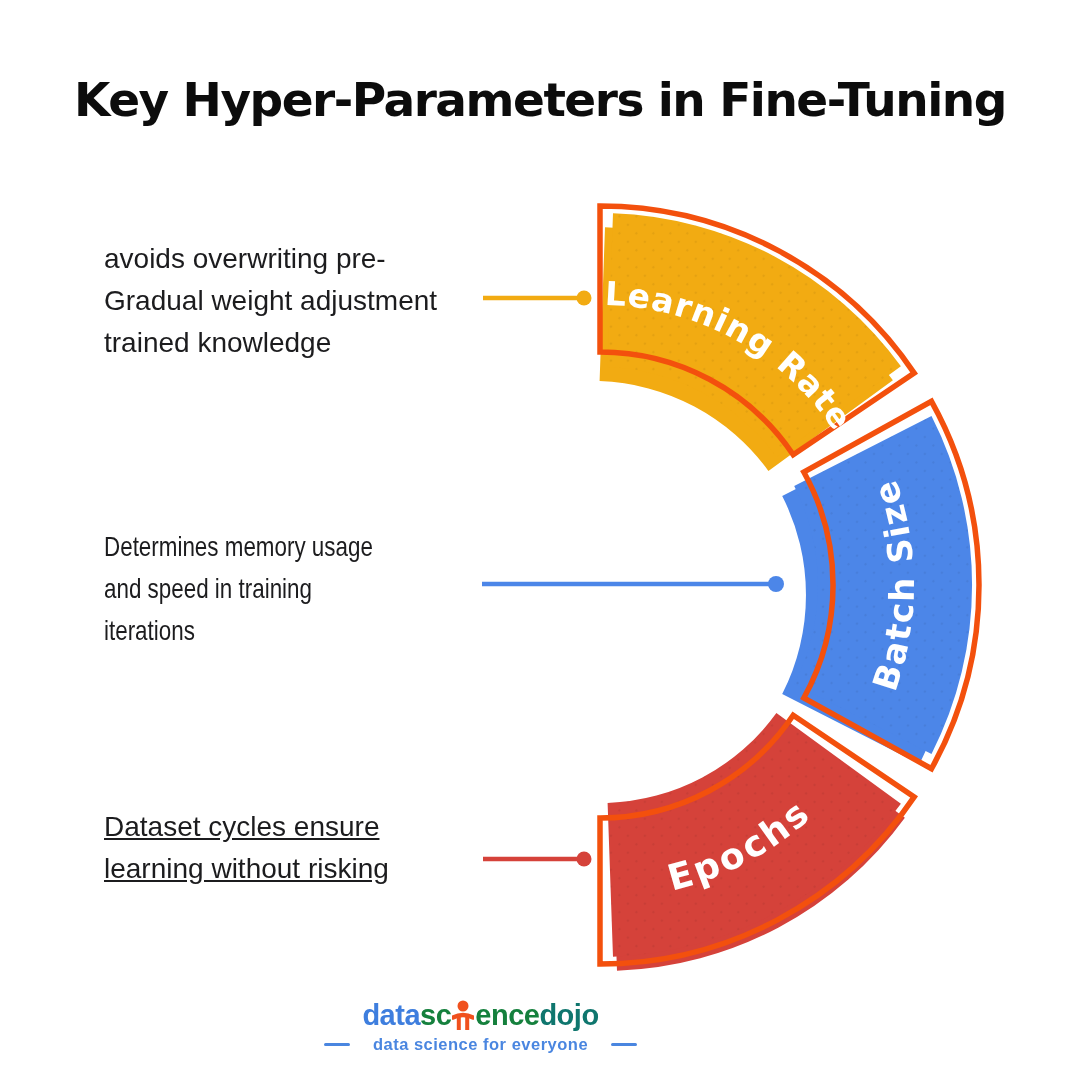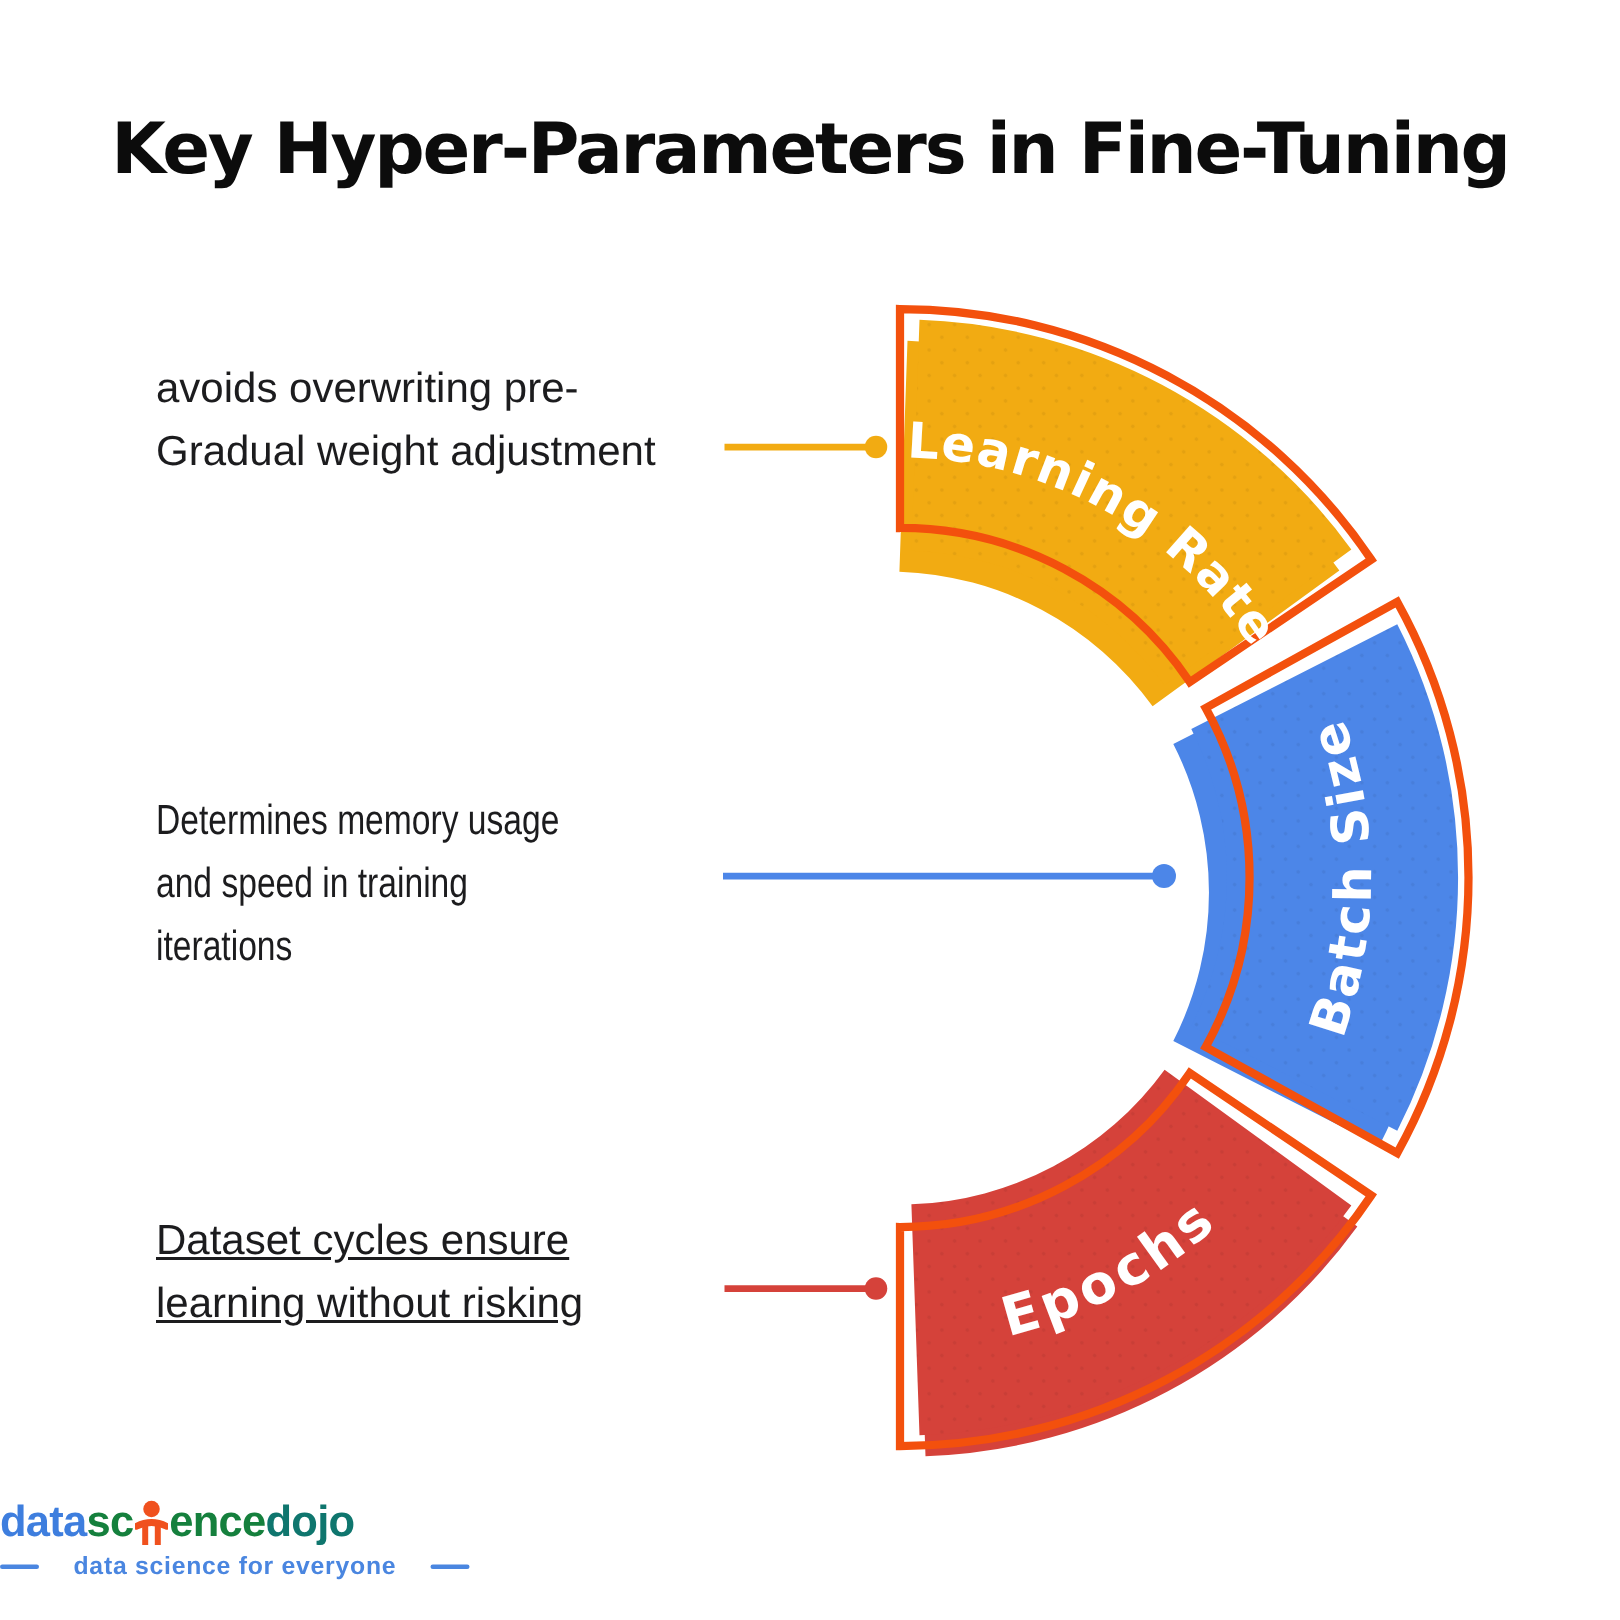--- a/index.html
+++ b/index.html
@@ -20,21 +20,21 @@
   .desc-3{top:806px;text-decoration:underline;}
   .diagram-svg{position:absolute;left:0;top:0;}
   .arclabel{
     font-family:"DejaVu Sans",sans-serif;font-weight:bold;fill:#ffffff;
   }
   .arclabel-lr{font-size:33px;letter-spacing:1px;}
   .arclabel-bs{font-size:34px;letter-spacing:2px;}
   .arclabel-ep{font-size:36px;letter-spacing:3px;}
   .logo{
     position:absolute;left:0;top:998px;width:961px;
-    display:flex;flex-direction:column;
+    display:flex;flex-direction:column;align-items:center;
   }
   .logo-word{
     font-weight:bold;font-size:29px;letter-spacing:-0.5px;line-height:34px;
     display:flex;align-items:flex-end;
   }
   .lg-data{color:#3E7EDE;}
   .lg-sci{color:#15803d;}
   .lg-dojo{color:#0f766e;}
   .torii-icon{display:inline-block;width:22px;height:32px;margin:0 1px;}
   .tagline{
@@ -44,20 +44,21 @@
   .dash{width:26px;height:3px;background:#4A86E0;border-radius:2px;display:inline-block;}
 </style>
 </head>
 <body>
 
 <div class="page-title">Key Hyper-Parameters in Fine-Tuning</div>
 
 <div class="desc desc-1">
   <div>avoids overwriting pre-</div>
   <div>Gradual weight adjustment</div>
+  <div>trained knowledge</div>
 </div>
 
 <div class="desc desc-2">
   <div>Determines memory usage</div>
   <div>and speed in training</div>
   <div>iterations</div>
 </div>
 
 <div class="desc desc-3">
   <div>Dataset cycles ensure</div>

